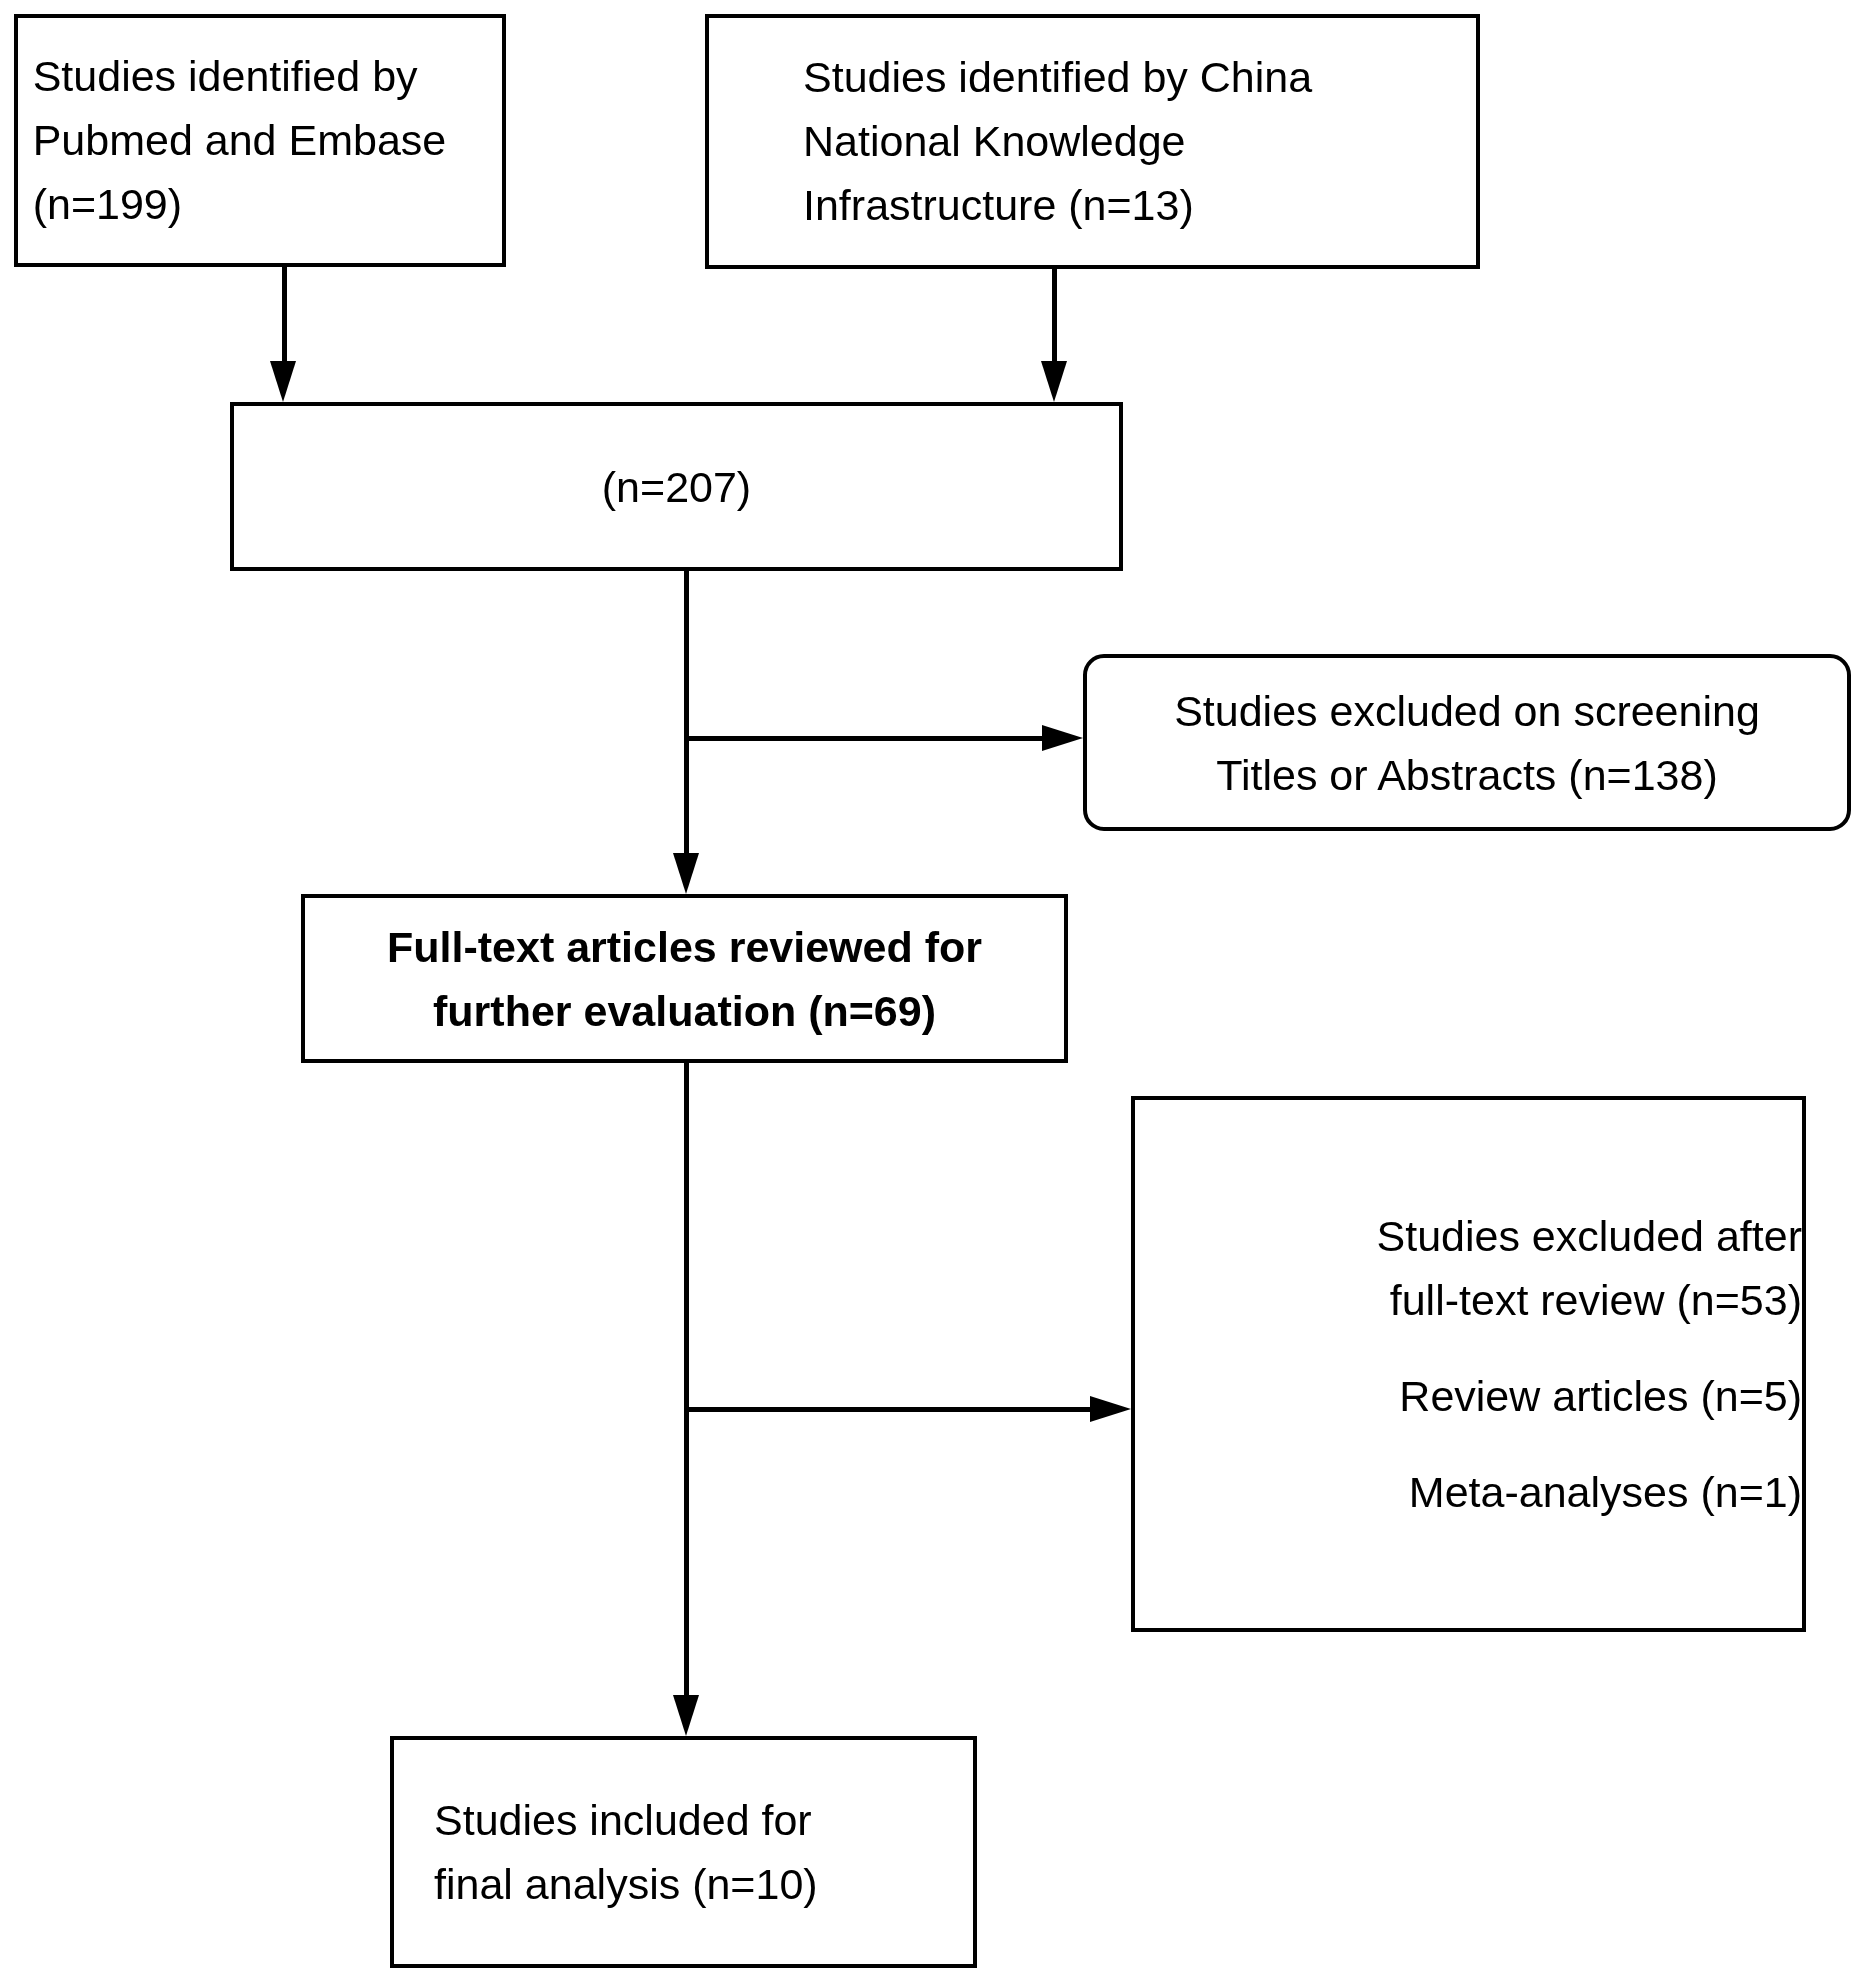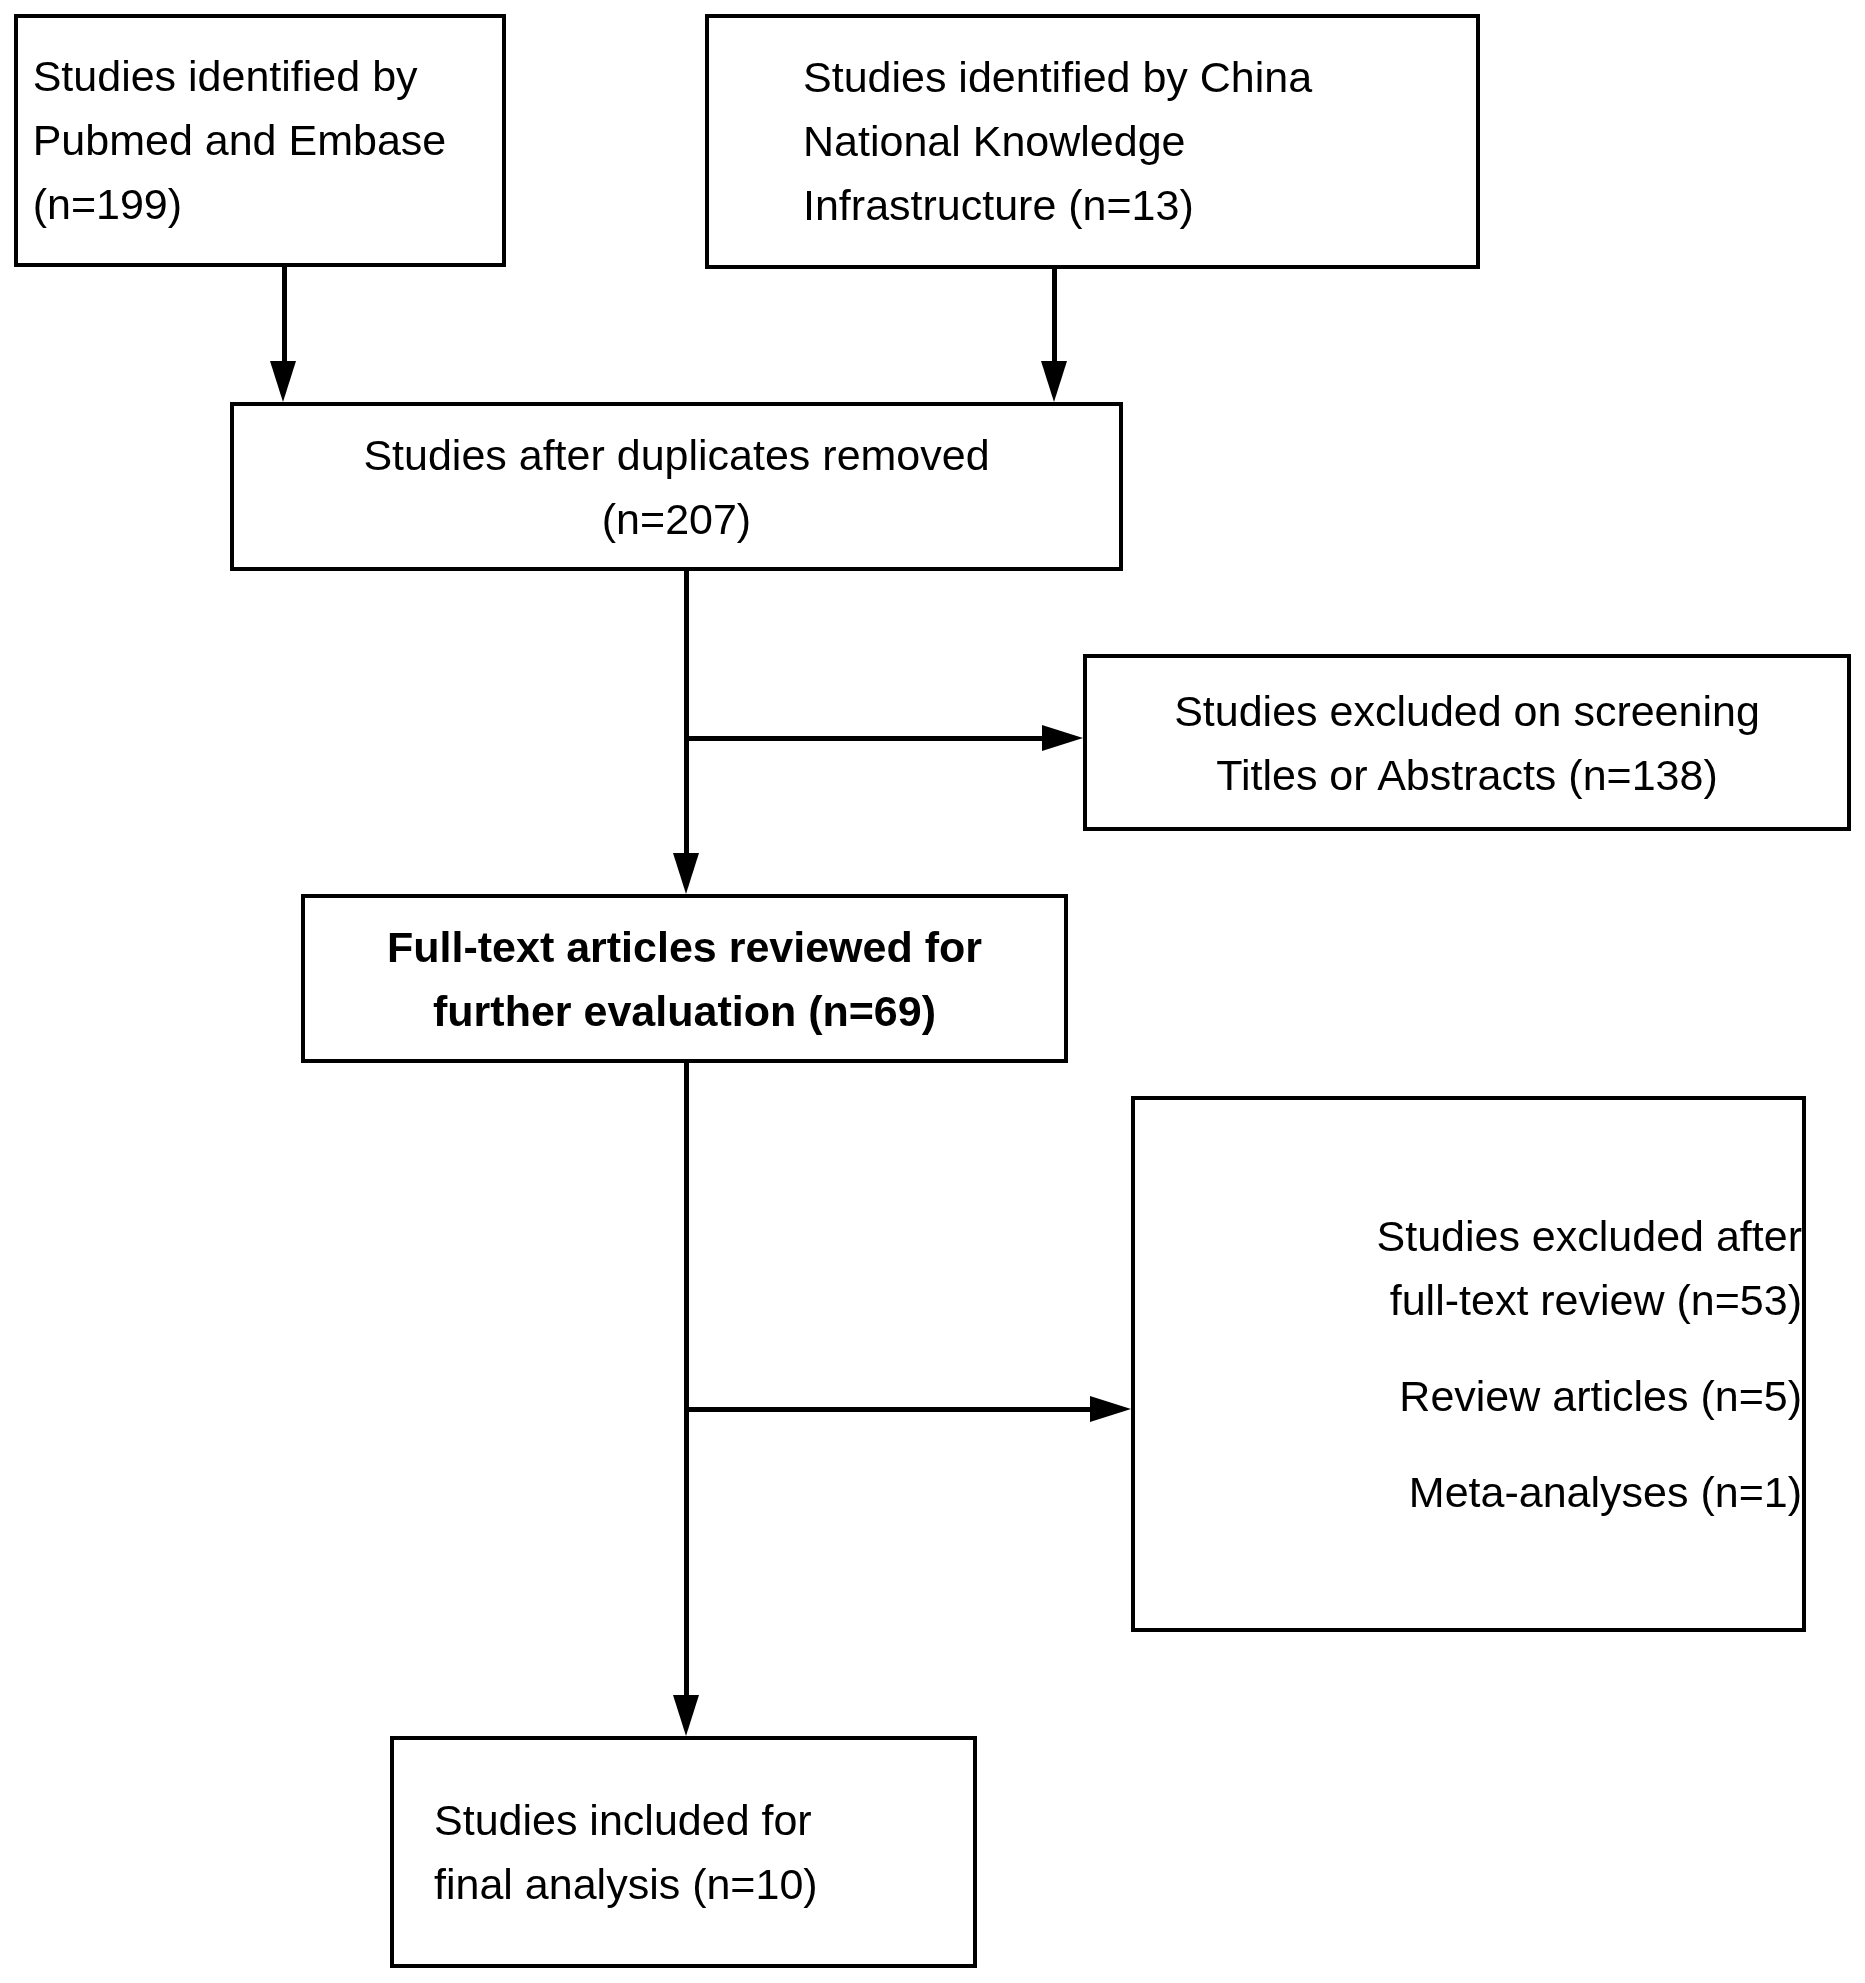--- a/index.html
+++ b/index.html
@@ -63,34 +63,33 @@
     <div class="vline" style="left:282px; top:266px; height:97px;"></div>
     <div class="head-down" style="left:270px; top:361px;"></div>
   </div>
 
   <div>
     <div class="vline" style="left:1052px; top:266px; height:97px;"></div>
     <div class="head-down" style="left:1041px; top:361px;"></div>
   </div>
 
   <div class="box center" style="left:230px; top:402px; width:893px; height:169px;">
-    <div>Studies after duplicates removed</div>
     <div>(n=207)</div>
   </div>
 
   <div>
     <div class="vline" style="left:684px; top:571px; height:285px;"></div>
     <div class="head-down" style="left:673px; top:853px;"></div>
   </div>
   <div>
     <div class="hline" style="left:687px; top:736px; width:357px;"></div>
     <div class="head-right" style="left:1042px; top:725px;"></div>
   </div>
 
-  <div class="box center" style="left:1083px; top:654px; width:768px; height:177px;">
+  <div class="box center" style="left:1083px; top:654px; width:768px; height:177px;border-radius:21px;">
     <div>Studies excluded on screening</div>
     <div>Titles or Abstracts (n=138)</div>
   </div>
 
   <div class="box center" style="left:301px; top:894px; width:767px; height:169px;font-weight:bold;">
     <div>Full-text articles reviewed for</div>
     <div>further evaluation (n=69)</div>
   </div>
 
   <div>

